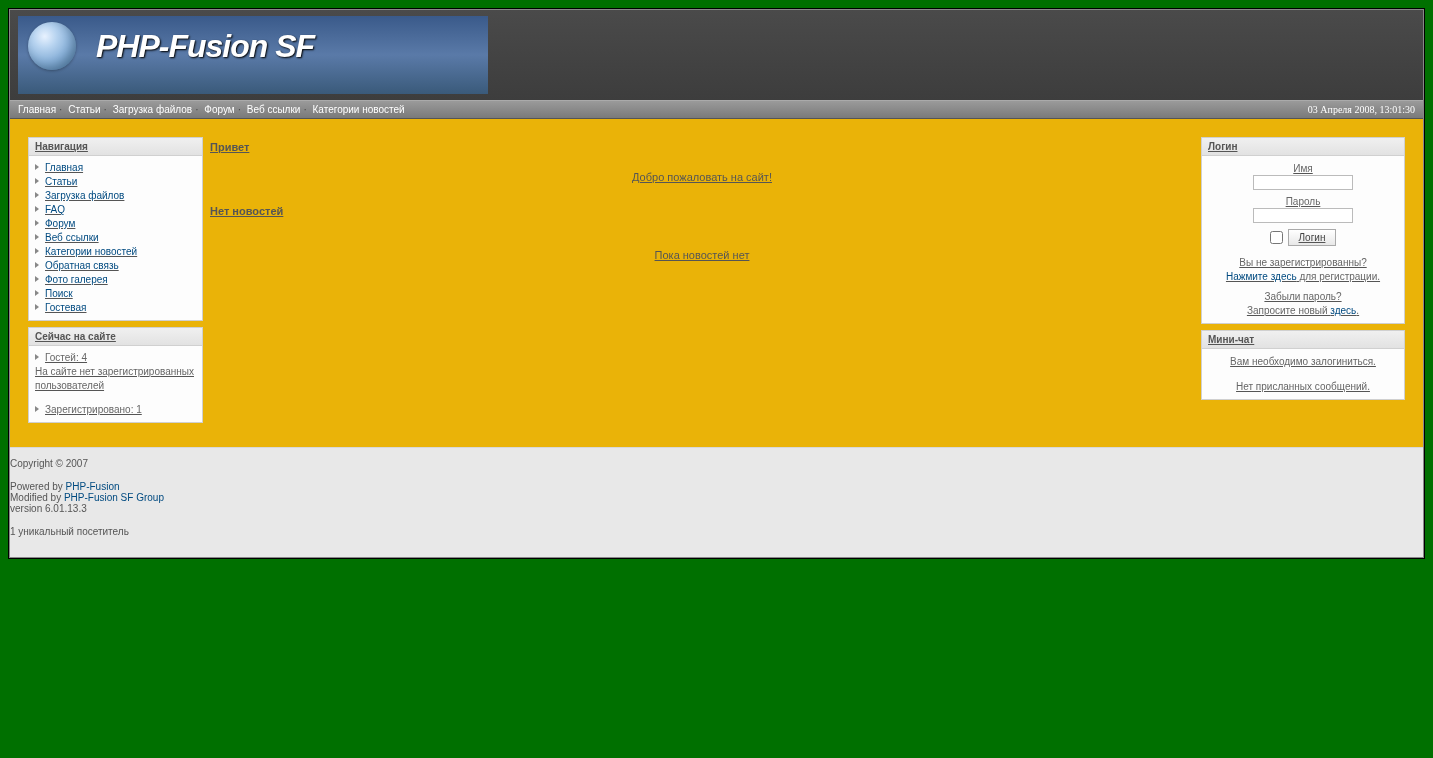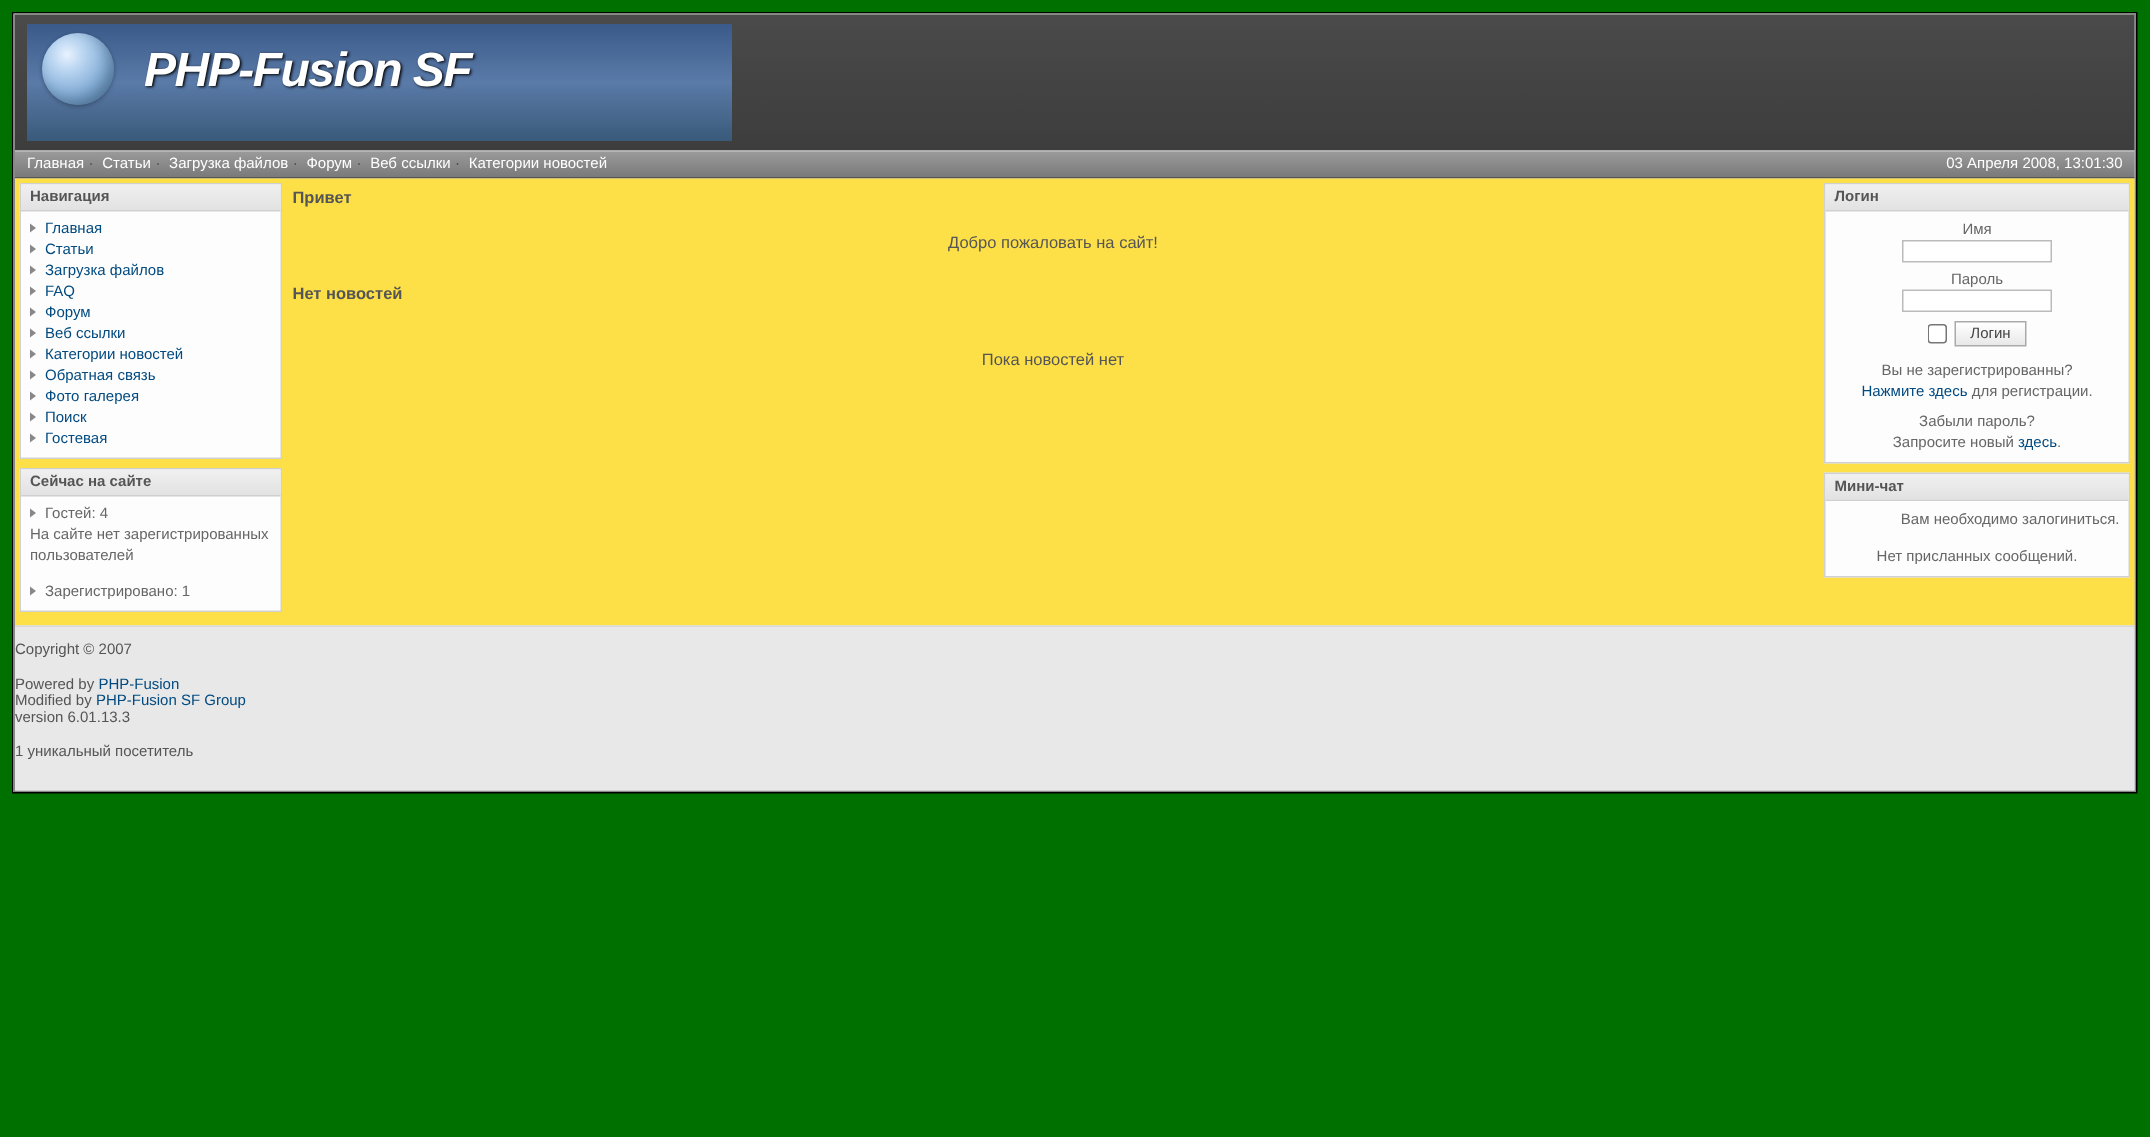--- a/index.html
+++ b/index.html
@@ -53,27 +53,28 @@
   color: #eee;
   font-size: 10px;
   padding: 3px 8px;
   display: flex;
   justify-content: space-between;
   border-top: 1px solid #aaa;
   border-bottom: 1px solid #555;
 }
 .subheader .nav-links a { color: #fff; text-decoration: none; }
 .subheader .nav-links .sep { color: #444; padding: 0 3px; }
-.subheader .datetime { color: #fff; }
+.subheader .datetime { color: #fff; font-family: Liberation Serif, serif; }
 .main-body {
-  background: #fde047;
-  padding: 3px;
+  background: #eab308;
+  padding: 18px;
   display: flex;
   gap: 7px;
   align-items: flex-start;
+  text-decoration: underline;
 }
 .col-left { width: 175px; flex-shrink: 0; }
 .col-center { flex: 1; }
 .col-right { width: 204px; flex-shrink: 0; }
 .panel {
   border: 1px solid #d0d0d0;
   margin-bottom: 6px;
   background: #fdfdfd;
 }
 .panel-cap {
@@ -242,21 +243,21 @@
           <div class="login-text">
             <span>Забыли пароль?</span><br>
             <span>Запросите новый </span><a href="#">здесь</a><span>.</span>
           </div>
         </div>
       </div>
 
       <div class="panel">
         <div class="panel-cap">Мини-чат</div>
         <div class="panel-body minichat-body">
-          <div style="margin-bottom:10px;text-align:right;">Вам необходимо залогиниться.</div>
+          <div style="margin-bottom:10px;">Вам необходимо залогиниться.</div>
           <div>Нет присланных сообщений.</div>
         </div>
       </div>
     </div>
 
   </div>
 
   <div class="footer">
     <div class="block">Copyright © 2007</div>
     <div>

